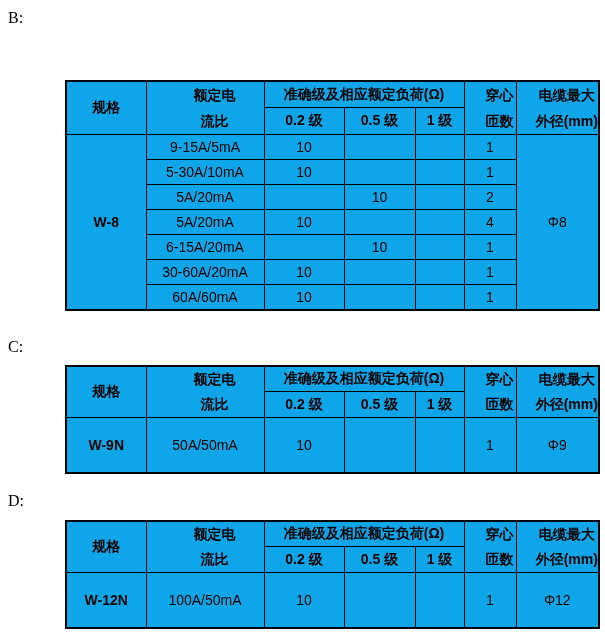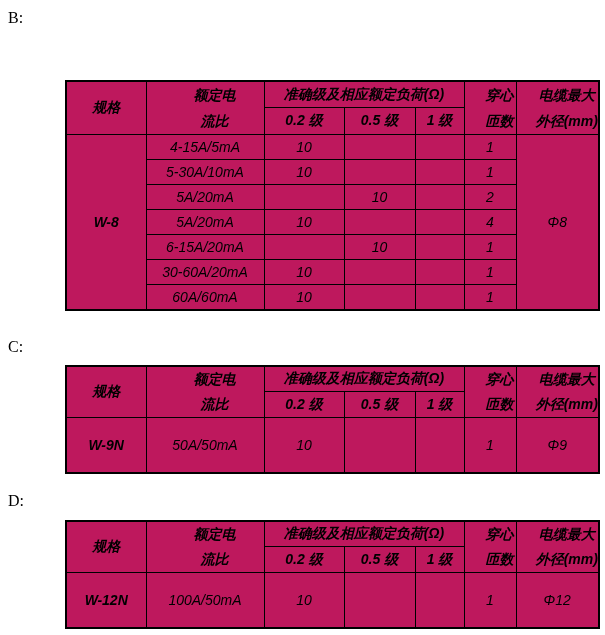--- a/index.html
+++ b/index.html
@@ -8,21 +8,21 @@
     width:605px; height:635px; position:relative; overflow:hidden;
     font-family:"Liberation Sans", sans-serif; color:#000;
   }
   .sec-label {
     position:absolute; left:8px;
     font-family:"Liberation Serif", serif;
     font-size:16px; color:#000;
   }
   table.spec-table {
     position:absolute; border-collapse:collapse; table-layout:fixed;
-    border:2px solid #000; background:#be185d;font-style:italic;
+    border:2px solid #000; background:#0ea5e9;
   }
   table.spec-table td {
     border:1px solid #000; text-align:center; vertical-align:middle;
     font-size:14px; padding:0; overflow:hidden; white-space:nowrap;
   }
   td.hdr { font-weight:bold; }
   .two-line span { display:block;padding-left:19px; }
   .lh26 span { line-height:26px; }
   .lh25 span { line-height:25px; }
   tr.hrow-b { height:26px; }
@@ -65,21 +65,21 @@
       <span>外径(mm)</span>
     </td>
   </tr>
   <tr class="hrow-b">
     <td class="hdr">0.2 级</td>
     <td class="hdr">0.5 级</td>
     <td class="hdr">1 级</td>
   </tr>
   <tr class="brow-b">
     <td rowspan="7" class="spec-cell">W-8</td>
-    <td>4-15A/5mA</td>
+    <td>9-15A/5mA</td>
     <td>10</td>
     <td></td>
     <td></td>
     <td>1</td>
     <td rowspan="7">Φ8</td>
   </tr>
   <tr class="brow-b">
     <td>5-30A/10mA</td>
     <td>10</td>
     <td></td>

